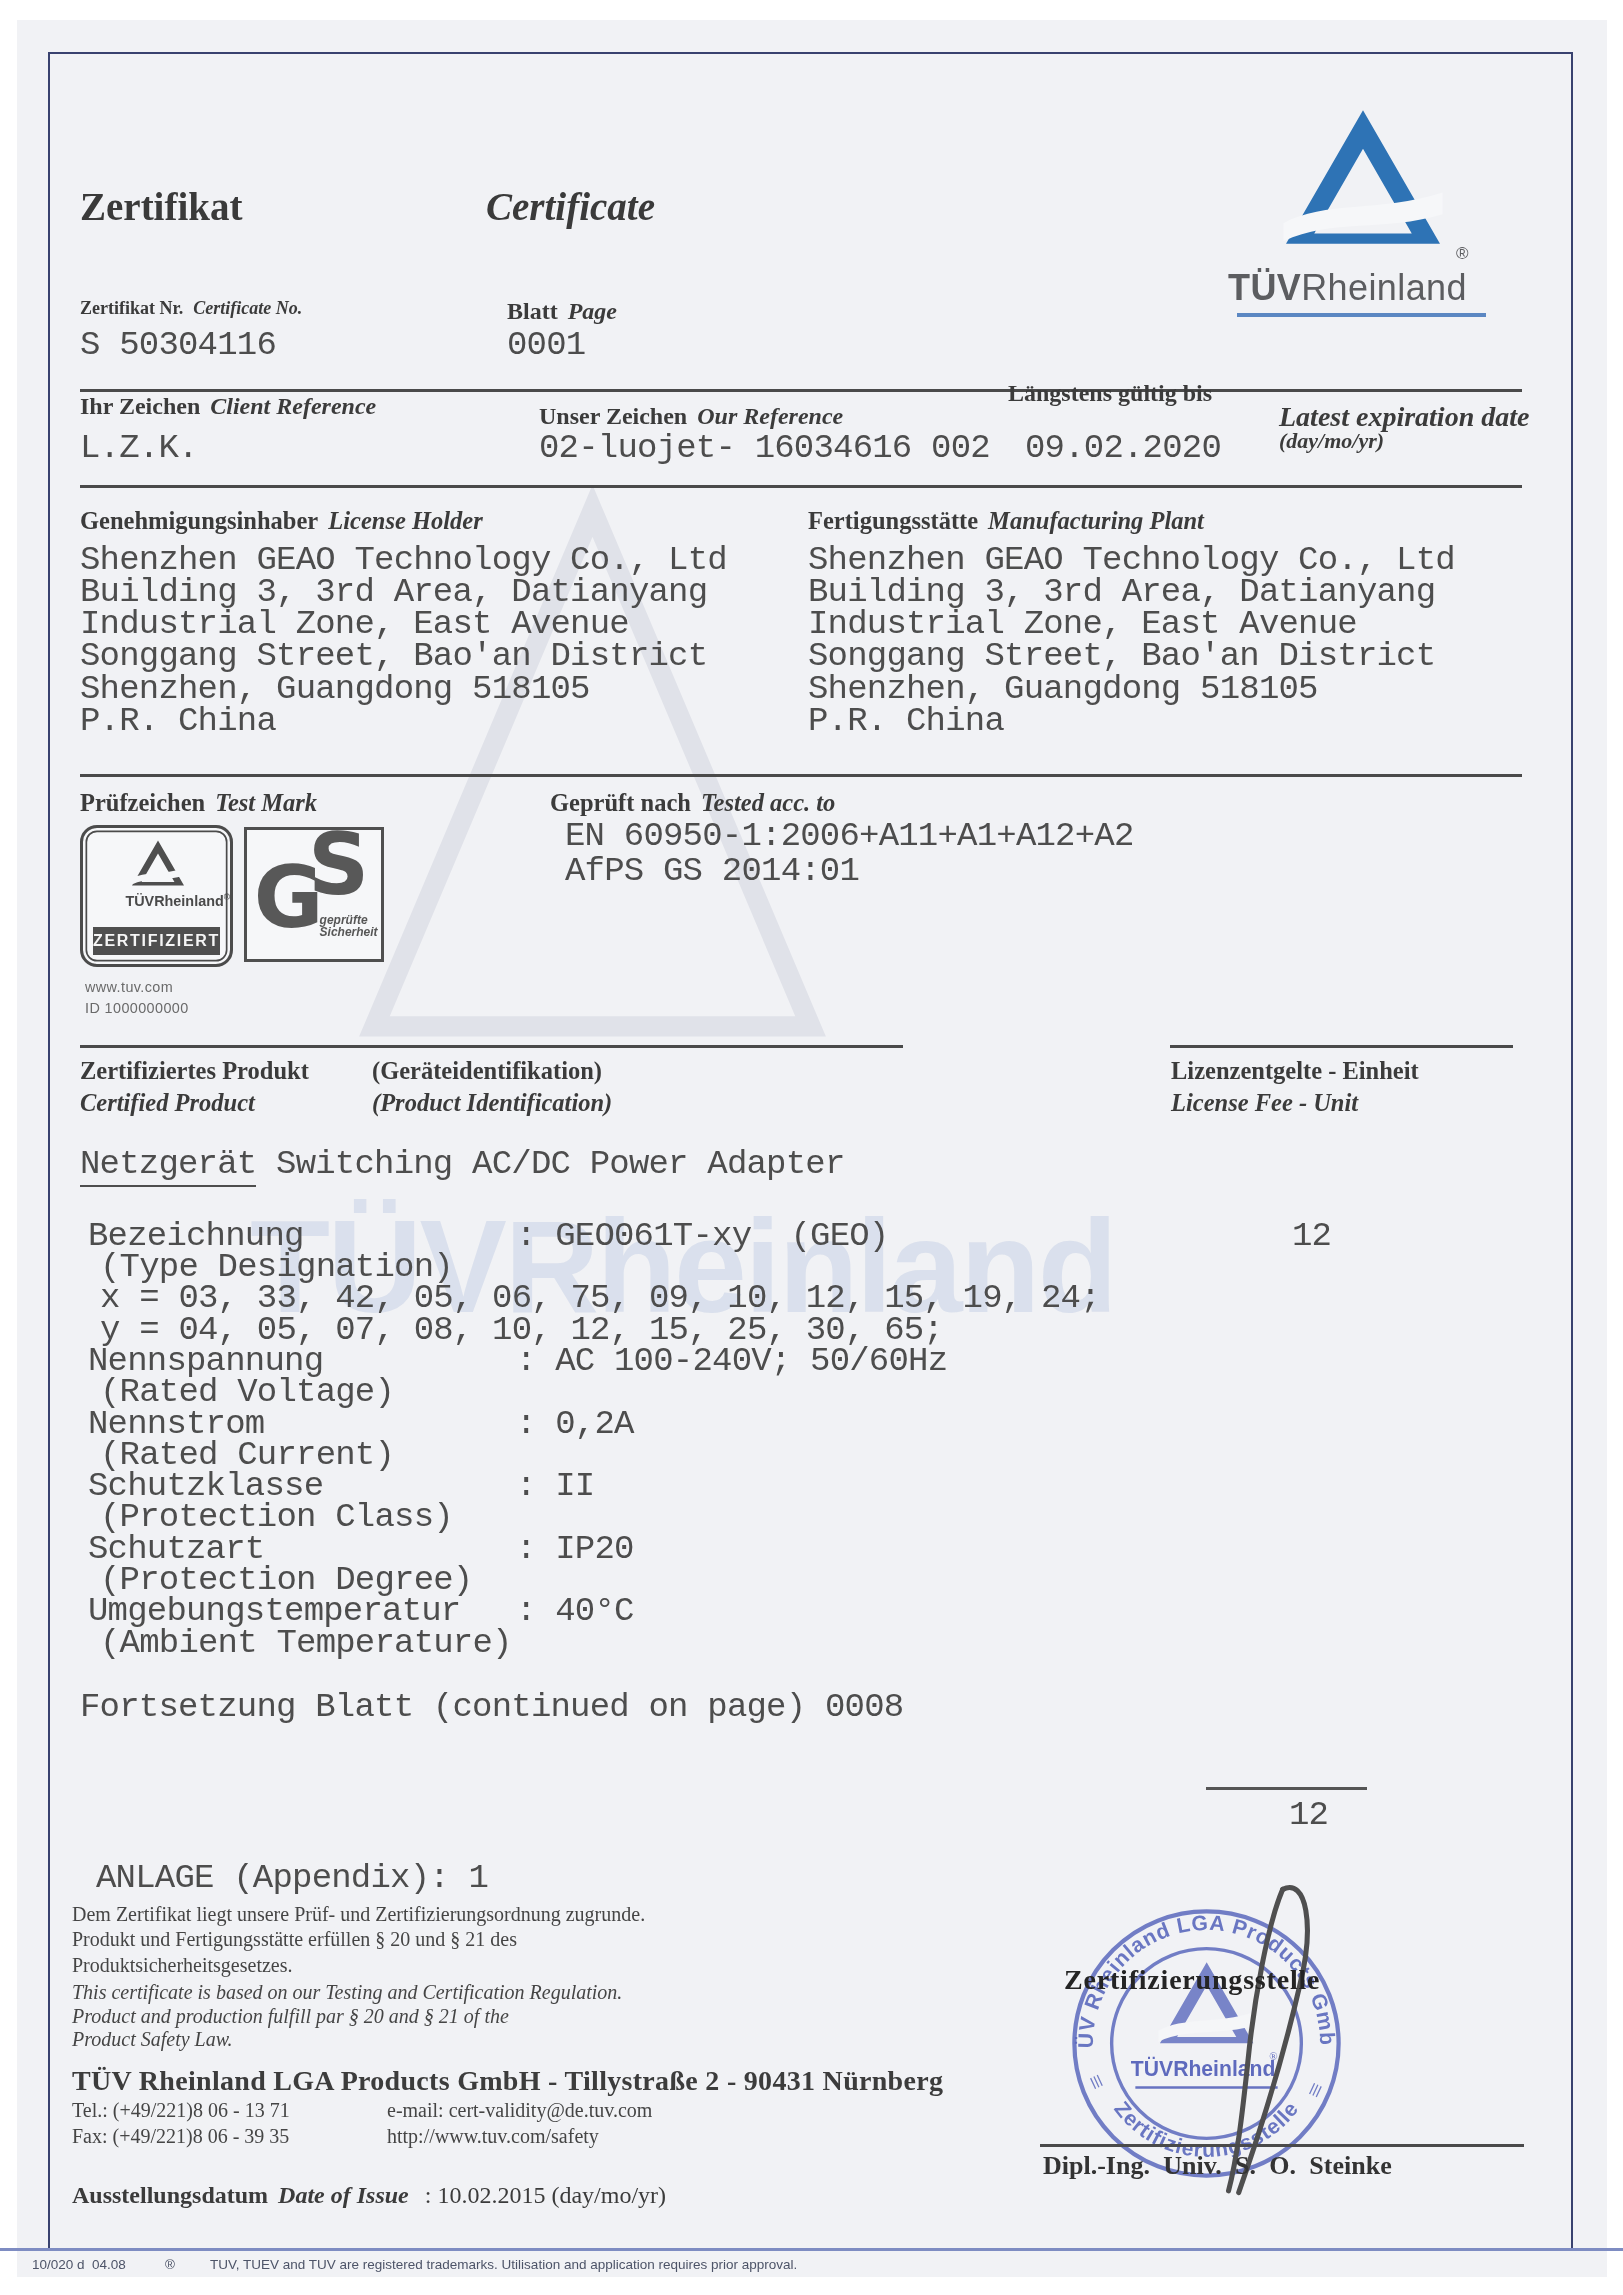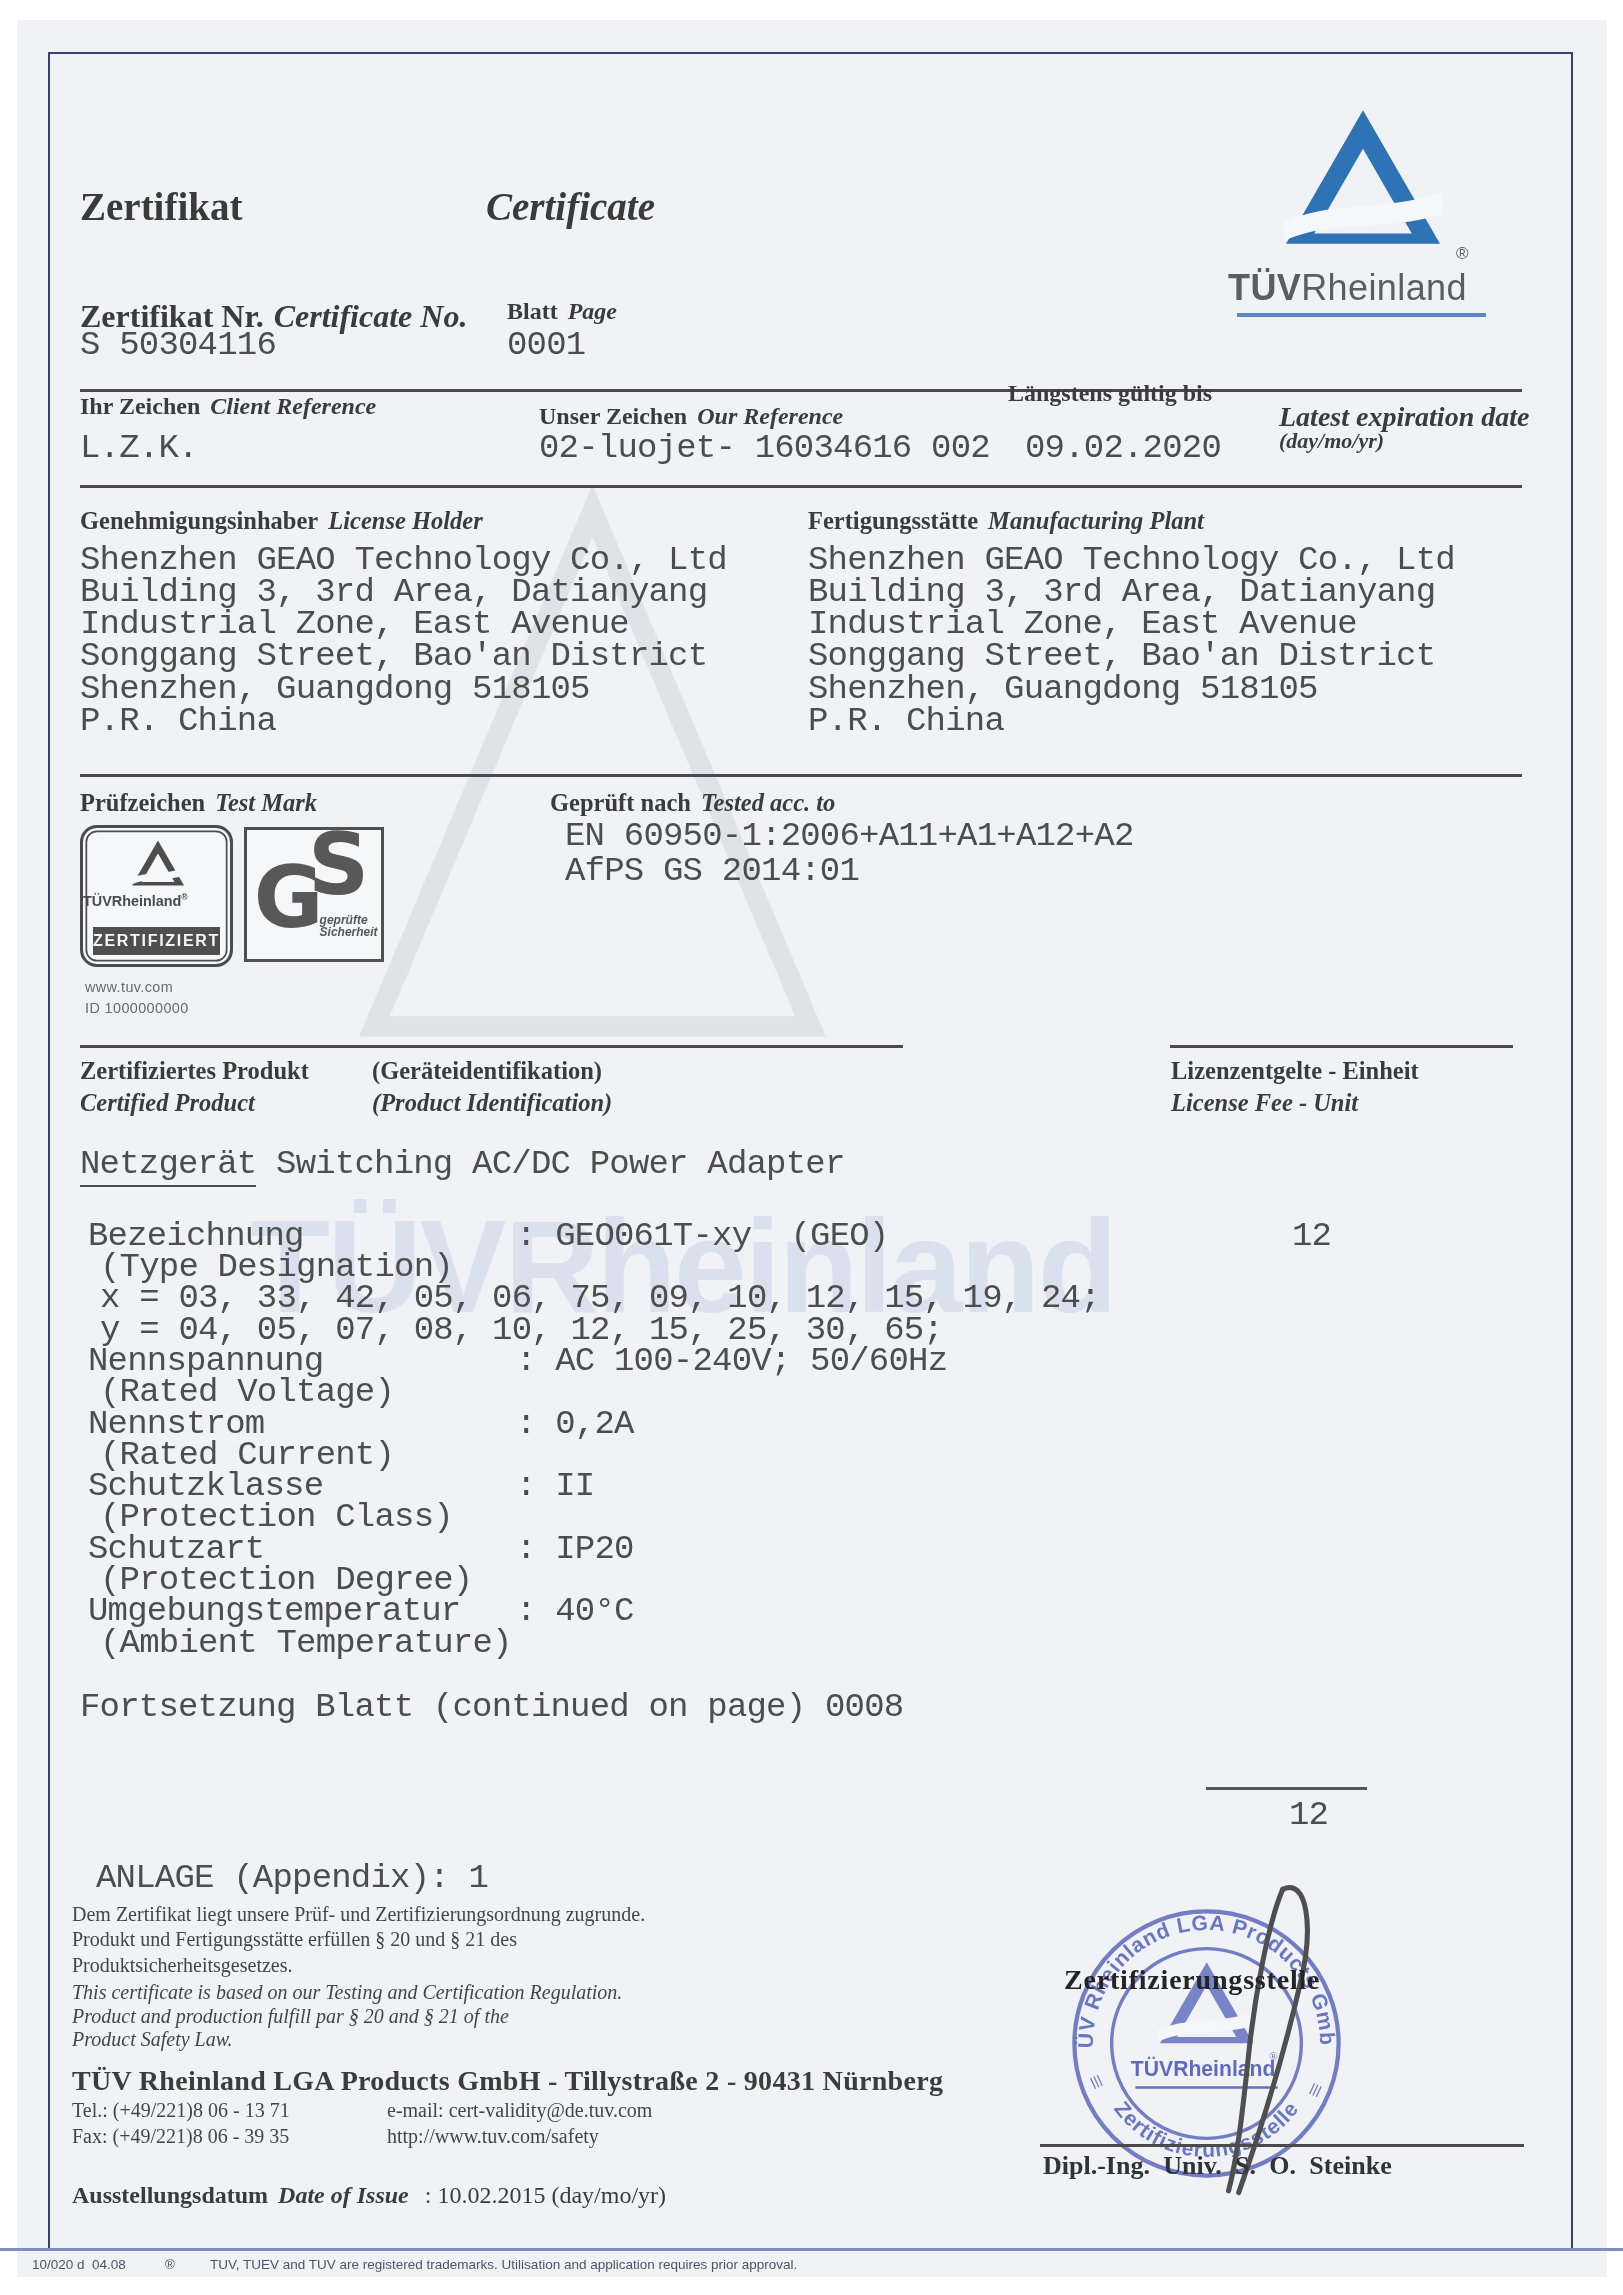--- a/index.html
+++ b/index.html
@@ -56,21 +56,21 @@
 
 <svg style="left:1286px;top:110px;color:#2e73b5" width="154" height="134" viewBox="0 0 120 104">
   <use href="#tri"></use>
 </svg>
 <div class="brandtxt">
   <span class="tv">TÜV</span><span>Rheinland</span>
 </div>
 <div class="abs" style="left:1456px;top:244px;font:17px 'Liberation Sans',sans-serif;color:#5c5d60">®</div>
 <div class="abs" style="left:1237px;top:313px;width:249px;height:4.2px;background:#5b87c2"></div>
 
-<div class="lblrow" style="left:80px;top:298px;font-size:32px"><span>Zertifikat Nr.</span><span class="en">Certificate No.</span></div>
+<div class="lblrow" style="left:80px;top:298px;font-size:18px"><span>Zertifikat Nr.</span><span class="en">Certificate No.</span></div>
 <div class="mono" style="left:80px;top:328px">S 50304116</div>
 
 <div class="lblrow" style="left:507px;top:298px;font-size:24px"><span>Blatt</span><span class="en">Page</span></div>
 <div class="mono" style="left:507px;top:328px">0001</div>
 
 <div class="rule" style="left:80px;top:389px;width:1442px"></div>
 
 <div class="lblrow" style="left:80px;top:393px;font-size:24px"><span>Ihr Zeichen</span><span class="en">Client Reference</span></div>
 <div class="mono" style="left:80px;top:431px">L.Z.K.</div>
 
@@ -101,21 +101,21 @@
 <div class="mono" style="left:808px;top:704px">P.R. China</div>
 
 <div class="rule" style="left:80px;top:774px;width:1442px"></div>
 
 <div class="lblrow" style="left:80px;top:789px"><span>Prüfzeichen</span><span class="en">Test Mark</span></div>
 
 <div class="badge-tuv">
   <svg style="left:49px;top:12px;color:#4e4e4e;position:absolute" width="52" height="46" viewBox="0 0 120 104">
       <use href="#tri"></use>
     </svg>
-  <div style="position:absolute;left:0;right:0;top:64px;text-align:left;font:bold 14.4px 'Liberation Sans',sans-serif;color:#4a4a4a"><span>TÜVRheinland</span><sup style="font-size:8.5px">®</sup></div>
+  <div style="position:absolute;left:0;right:0;top:64px;text-align:right;font:bold 14.4px 'Liberation Sans',sans-serif;color:#4a4a4a"><span>TÜVRheinland</span><sup style="font-size:8.5px">®</sup></div>
   <div class="zbar">ZERTIFIZIERT</div>
 </div>
 
 <div class="badge-gs">
   <span style="position:absolute;left:6.8px;top:25px;font:bold 85px 'DejaVu Sans',sans-serif;color:#585858;line-height:1">G</span>
   <span style="position:absolute;left:61px;top:-8.5px;font:bold 85px 'DejaVu Sans',sans-serif;color:#585858;line-height:1">S</span>
   <div class="gs-cap"><span>geprüfte</span><br><span>Sicherheit</span></div>
 </div>
 
 <div class="smallgray" style="left:85px;top:979px">www.tuv.com</div>

